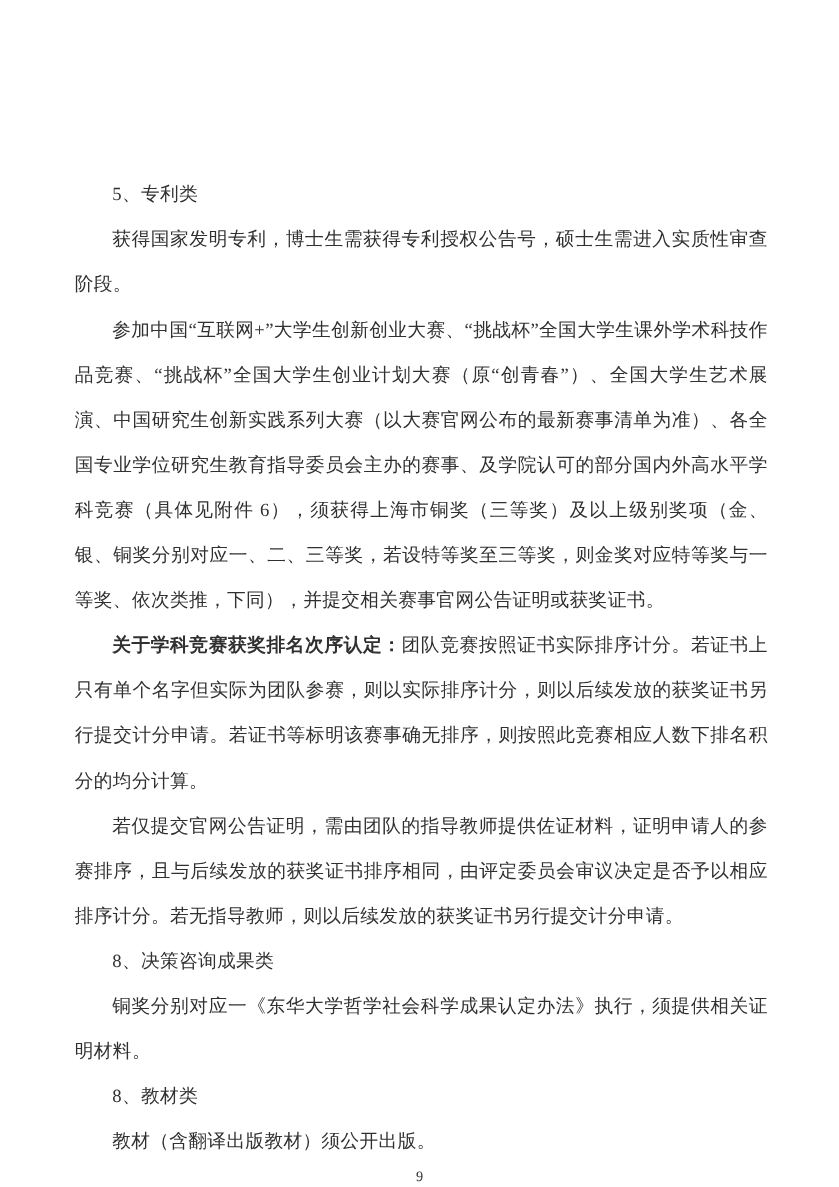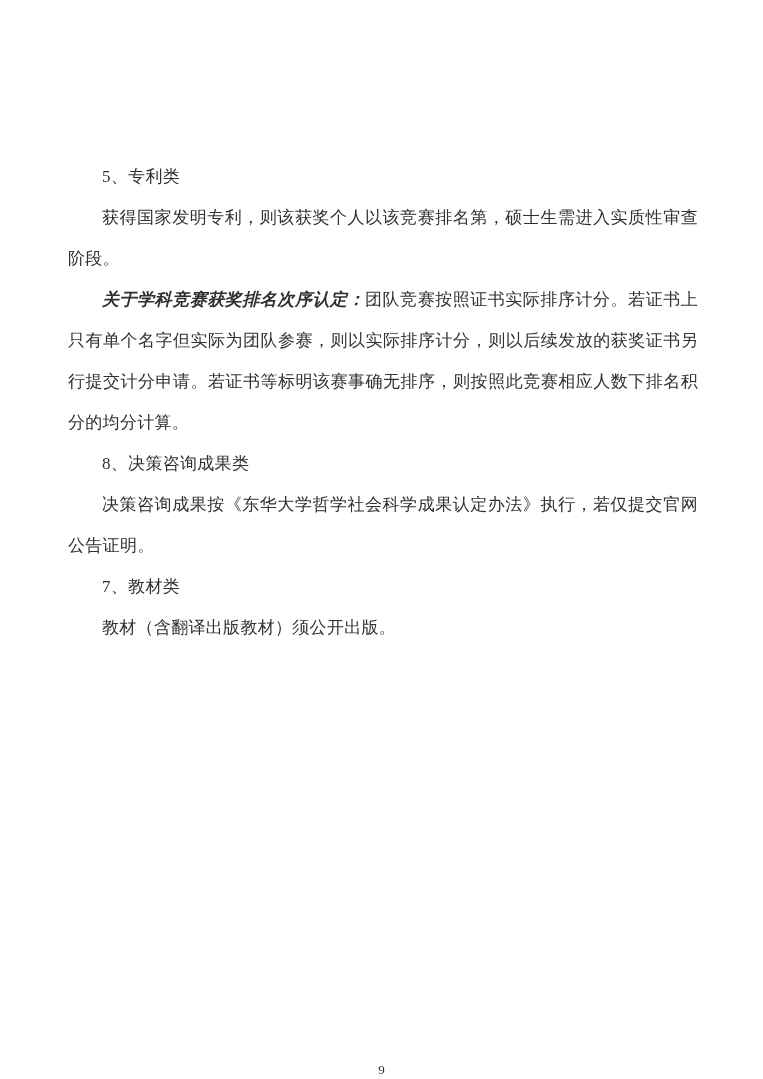--- a/index.html
+++ b/index.html
@@ -35,43 +35,44 @@
     font-size: 17px;
     line-height: 41px;
     text-indent: 2em;
     text-align: justify;
     text-justify: inter-character;
     letter-spacing: 0.3px;
     word-break: break-all;
   }
   .bold-lead {
     font-weight: bold;
-    font-style: italic;
   }
   .page-number {
     position: absolute;
     left: 0;
     top: 998px;
     width: 763px;
     text-align: center;
     font-size: 13px;
     color: #303030;
     font-family: "Liberation Serif", "DejaVu Serif", serif;
   }
 </style>
 </head>
 <body>
 
 <div class="page">
   <div class="content">
     <p>5、专利类</p>
-    <p>获得国家发明专利，则该获奖个人以该竞赛排名第，硕士生需进入实质性审查阶段。</p>
+    <p>获得国家发明专利，博士生需获得专利授权公告号，硕士生需进入实质性审查阶段。</p>
+    <p>参加中国“互联网+”大学生创新创业大赛、“挑战杯”全国大学生课外学术科技作品竞赛、“挑战杯”全国大学生创业计划大赛（原“创青春”）、全国大学生艺术展演、中国研究生创新实践系列大赛（以大赛官网公布的最新赛事清单为准）、各全国专业学位研究生教育指导委员会主办的赛事、及学院认可的部分国内外高水平学科竞赛（具体见附件 6），须获得上海市铜奖（三等奖）及以上级别奖项（金、银、铜奖分别对应一、二、三等奖，若设特等奖至三等奖，则金奖对应特等奖与一等奖、依次类推，下同），并提交相关赛事官网公告证明或获奖证书。</p>
     <p>
       <span class="bold-lead">关于学科竞赛获奖排名次序认定：</span><span>团队竞赛按照证书实际排序计分。若证书上只有单个名字但实际为团队参赛，则以实际排序计分，则以后续发放的获奖证书另行提交计分申请。若证书等标明该赛事确无排序，则按照此竞赛相应人数下排名积分的均分计算。</span>
     </p>
+    <p>若仅提交官网公告证明，需由团队的指导教师提供佐证材料，证明申请人的参赛排序，且与后续发放的获奖证书排序相同，由评定委员会审议决定是否予以相应排序计分。若无指导教师，则以后续发放的获奖证书另行提交计分申请。</p>
     <p>8、决策咨询成果类</p>
-    <p>决策咨询成果按《东华大学哲学社会科学成果认定办法》执行，若仅提交官网公告证明。</p>
-    <p>7、教材类</p>
+    <p>铜奖分别对应一《东华大学哲学社会科学成果认定办法》执行，须提供相关证明材料。</p>
+    <p>8、教材类</p>
     <p>教材（含翻译出版教材）须公开出版。</p>
 
   </div>
   <div class="page-number">9</div>
 </div>
 
 </body></html>

